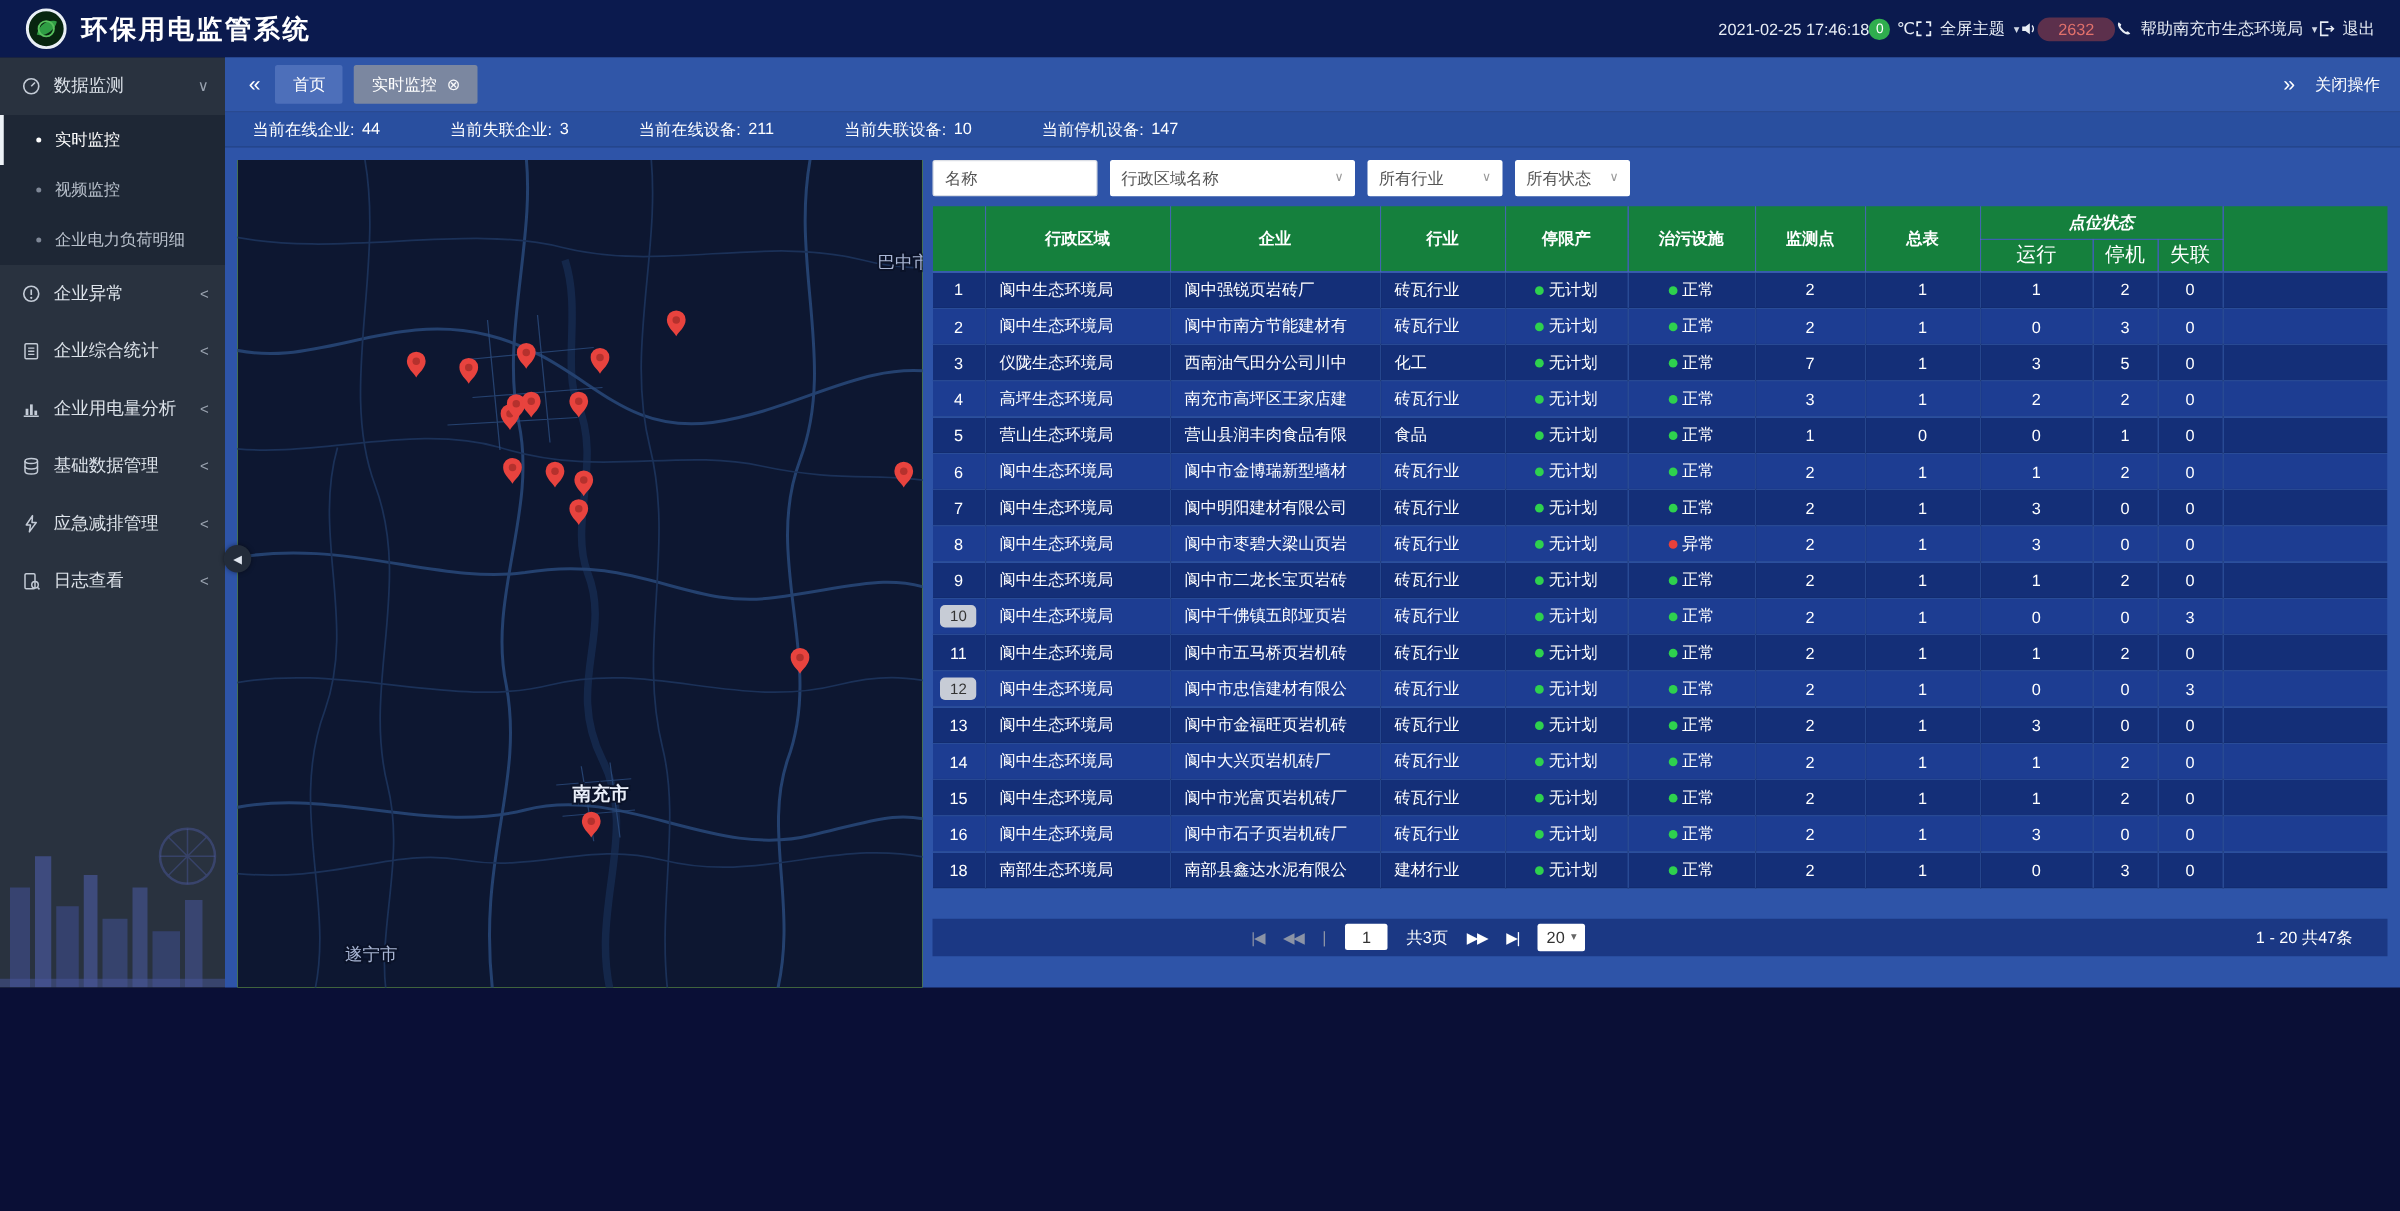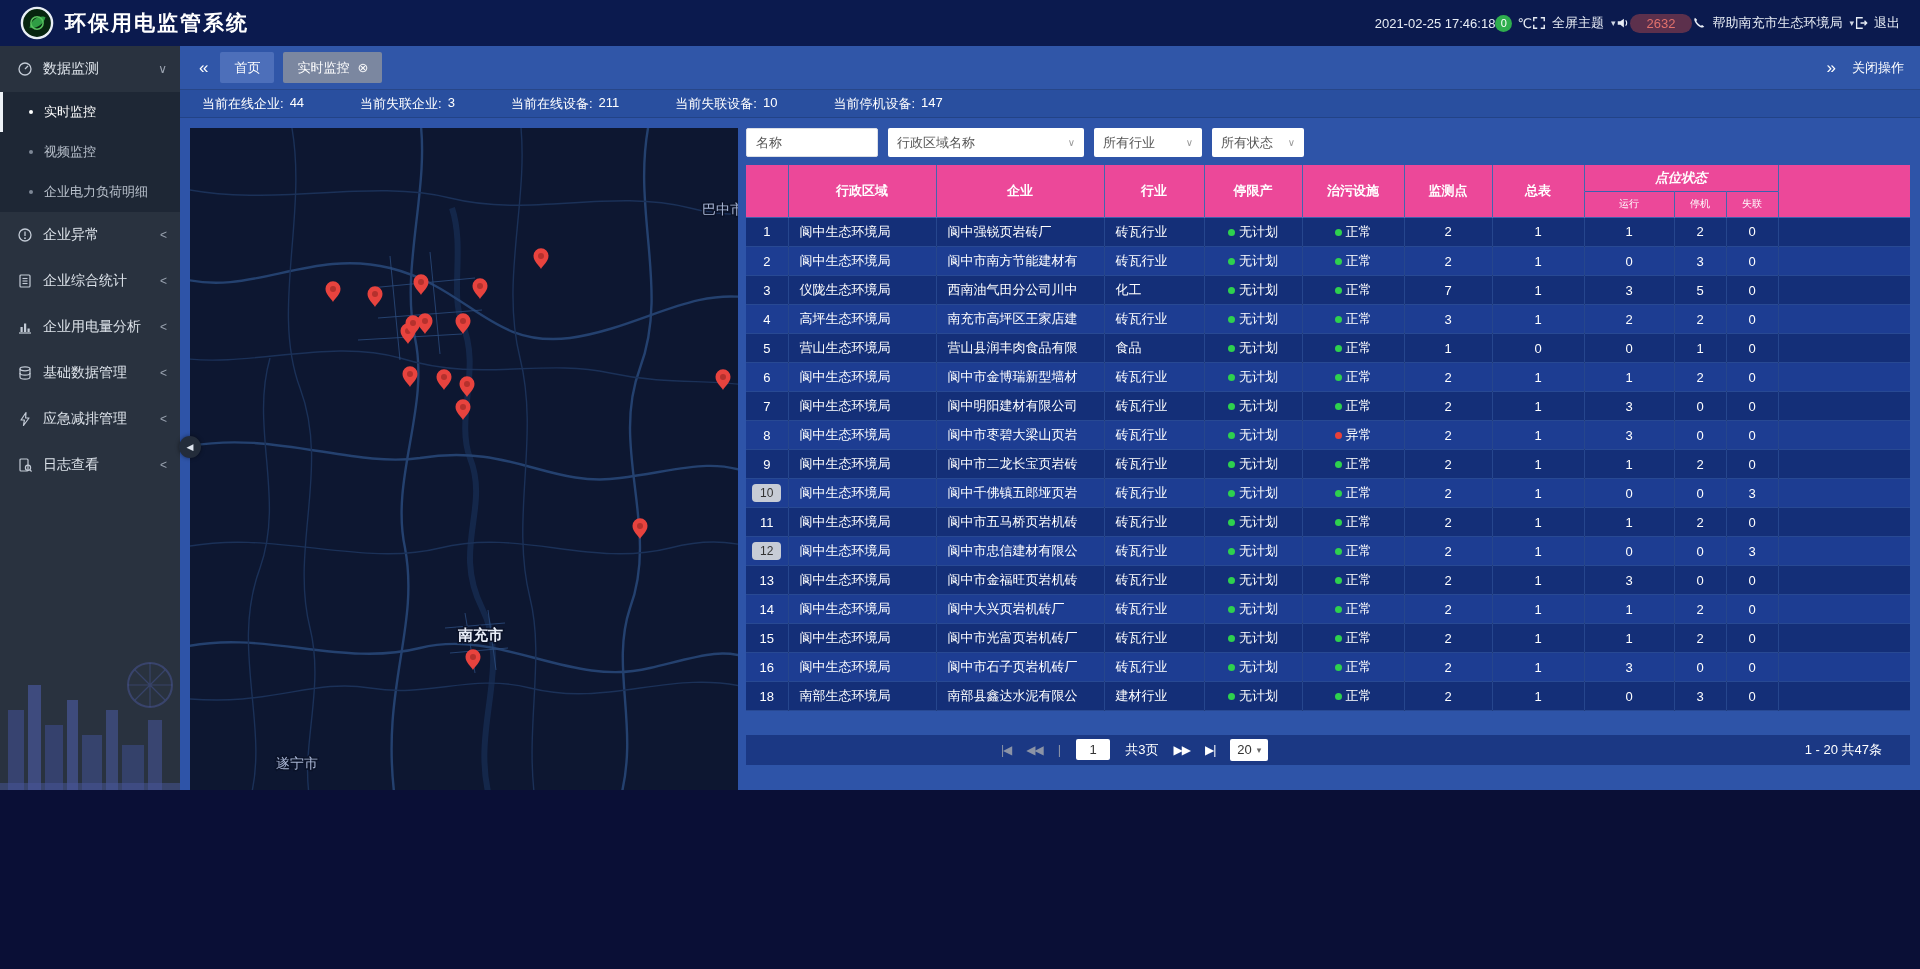--- a/index.html
+++ b/index.html
@@ -76,25 +76,25 @@
   .filters{display:flex;gap:10px;margin-bottom:8px;flex:0 0 29px}
   .f-input{width:132px;height:29px;background:#fff;border:1px solid #dcdfe6;border-radius:2px;
     font-size:13px;color:#444;padding:0 9px;font-family:inherit;outline:none}
   .f-input::placeholder{color:#555;opacity:1}
   .f-select{height:29px;background:#fff;border-radius:2px;display:flex;align-items:center;
     justify-content:space-between;padding:0 9px;font-size:13px;color:#555}
   .f-select .sv-caret{color:#999;font-size:10px;margin-left:10px}
   .f-region{width:196px}.f-industry{width:108px}.f-status{width:92px}
 
   table{width:100%;border-collapse:collapse;table-layout:fixed}
-  thead th{background:#ec4899;color:#fff;font-size:13px;font-weight:bold;height:26px;
+  thead th{background:#15803d;color:#fff;font-size:13px;font-weight:bold;height:26px;
     border-right:1px solid rgba(255,255,255,.10);border-bottom:1px solid rgba(255,255,255,.07);
     white-space:nowrap;overflow:hidden}
   thead th.group{font-style:italic}
-  thead th.sub{font-weight:normal;font-size:10px}
+  thead th.sub{font-weight:normal;font-size:16px}
   thead th.filler,td.filler{border-right:none}
   .tbody-wrap{height:517px;overflow:hidden;flex:0 0 517px}
   td{color:#fff;font-size:13px;height:29px;text-align:center;white-space:nowrap;overflow:hidden;
     padding:0 4px;border-right:1px solid rgba(0,0,0,.16);border-bottom:1px solid rgba(0,0,0,.12)}
   td.left{text-align:left;padding-left:11px}
   tbody tr:nth-child(odd){background:#142f78}
   tbody tr:nth-child(even){background:#1d3d92}
   .dot{display:inline-block;width:7px;height:7px;border-radius:50%;margin-right:4px;vertical-align:middle}
   .dot.g{background:#2ed14e}.dot.r{background:#e8403a}
   .idx-badge{background:#c7ccd6;color:#333;border-radius:4px;padding:2px 8px;font-size:12px;display:inline-block}

